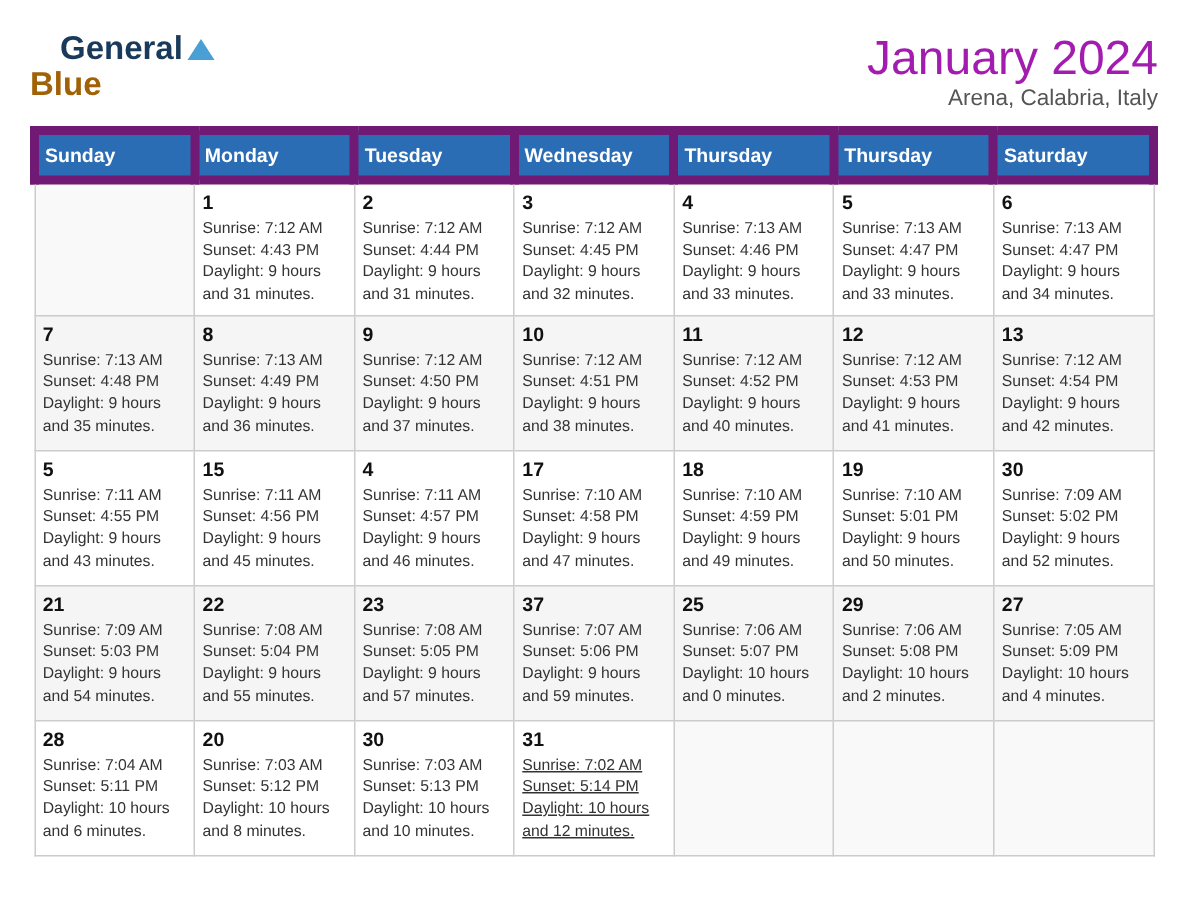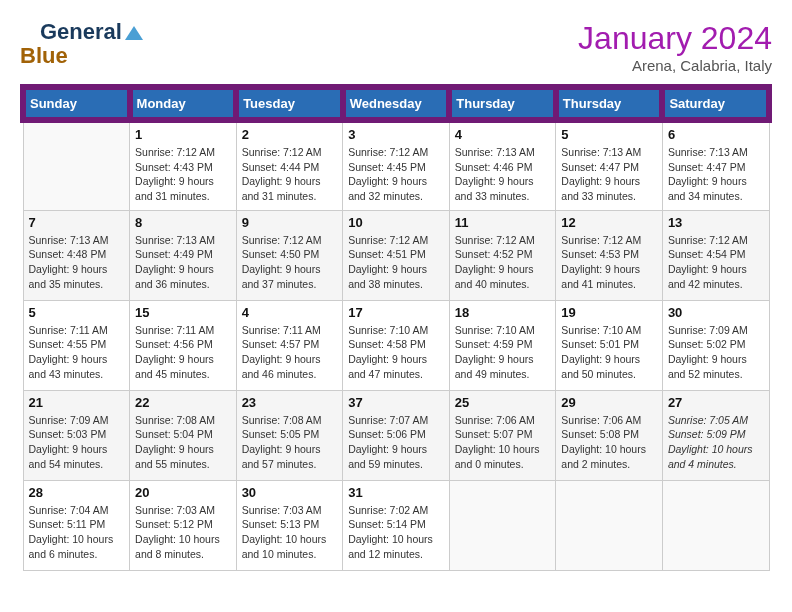--- a/index.html
+++ b/index.html
@@ -293,21 +293,21 @@
         </td>
         <td>
           <div class="day-num">29</div>
           <div class="day-info" style="white-space: pre-line;">Sunrise: 7:06 AM
 Sunset: 5:08 PM
 Daylight: 10 hours
 and 2 minutes.</div>
         </td>
         <td>
           <div class="day-num">27</div>
-          <div class="day-info" style="white-space: pre-line; font-style: italic;">Sunrise: 7:05 AM
+          <div class="day-info" style="white-space: pre-line;">Sunrise: 7:05 AM
 Sunset: 5:09 PM
 Daylight: 10 hours
 and 4 minutes.</div>
         </td>
       </tr>
       <tr>
         <td>
           <div class="day-num">28</div>
           <div class="day-info" style="white-space: pre-line;">Sunrise: 7:04 AM
 Sunset: 5:11 PM
@@ -323,21 +323,21 @@
         </td>
         <td>
           <div class="day-num">30</div>
           <div class="day-info" style="white-space: pre-line;">Sunrise: 7:03 AM
 Sunset: 5:13 PM
 Daylight: 10 hours
 and 10 minutes.</div>
         </td>
         <td>
           <div class="day-num">31</div>
-          <div class="day-info" style="white-space: pre-line;">Sunrise: 7:02 AM
+          <div class="day-info" style="white-space: pre-line; text-decoration: underline;">Sunrise: 7:02 AM
 Sunset: 5:14 PM
 Daylight: 10 hours
 and 12 minutes.</div>
         </td>
         <td class="empty-cell"></td>
         <td class="empty-cell"></td>
         <td class="empty-cell"></td>
       </tr>
     </tbody>
 </table>

